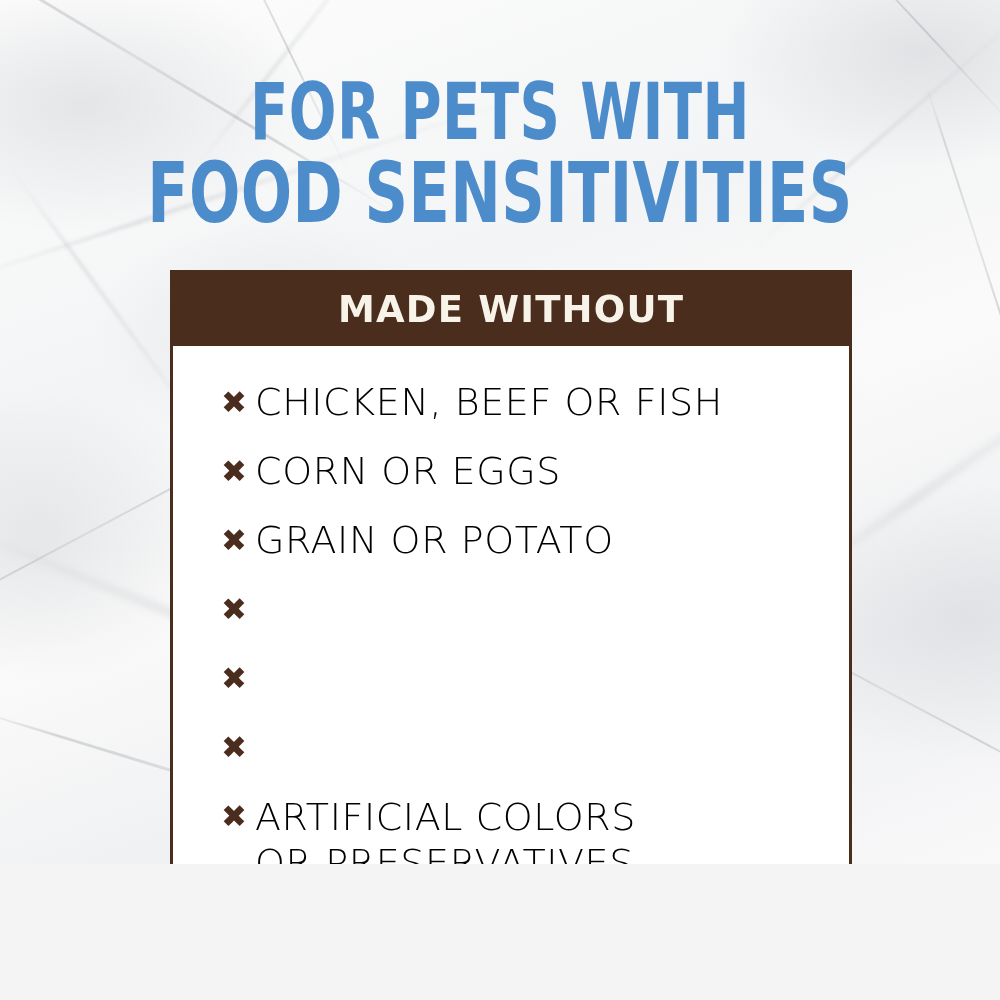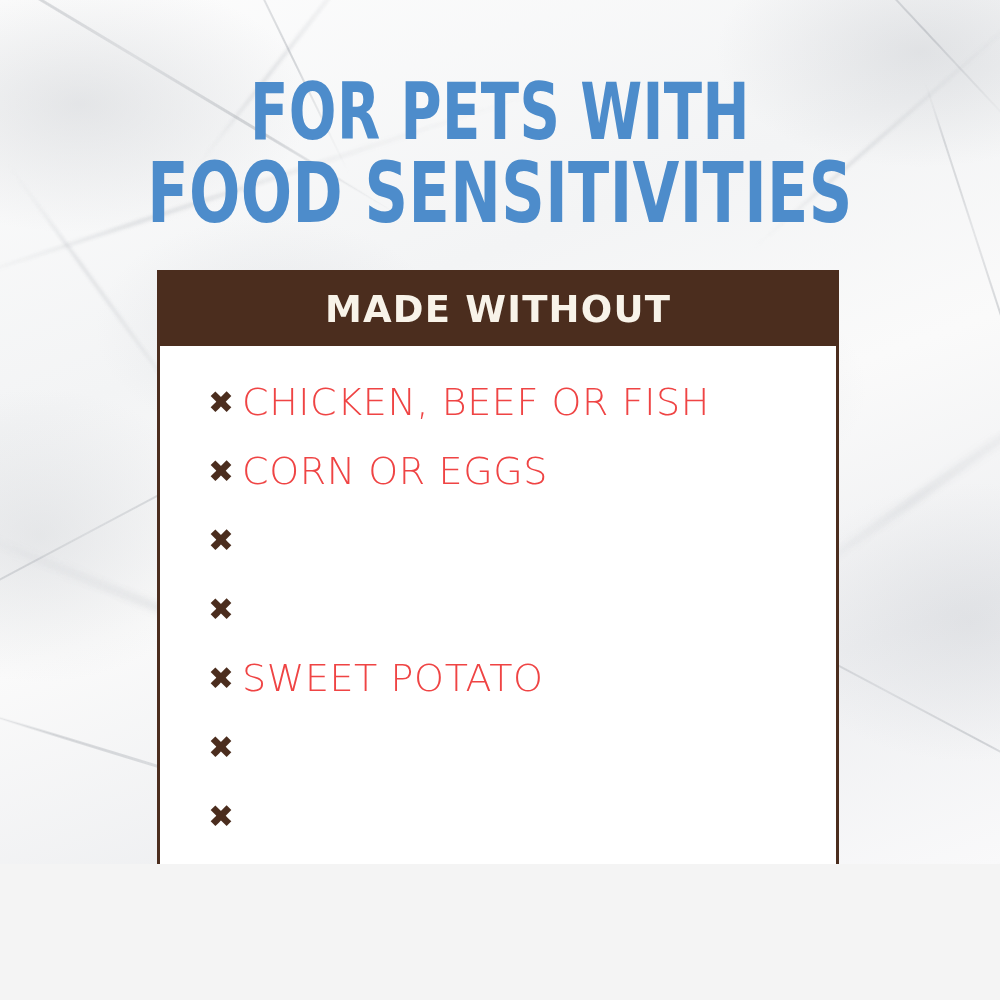--- a/index.html
+++ b/index.html
@@ -72,21 +72,21 @@
     white-space: nowrap;
     transform: scaleX(0.80);
     transform-origin: center center;
   }
   .heading-line.l1 { font-size: 78px; }
   .heading-line.l2 { font-size: 84px; margin-top: 2px; }
 
   
   .card {
     position: absolute;
-    left: 157px;
+    left: 170px;
     top: 270px;
     width: 682px;
     height: 651px;
     box-sizing: border-box;
     background: #ffffff;
     border: 3px solid #4b2d1e;
     z-index: 5;
   }
   .card-header {
     height: 73px;
@@ -121,21 +121,21 @@
   .x-icon {
     flex: 0 0 auto;
     width: 34px;
     color: #4b2d1e;
     font-family: "DejaVu Sans", sans-serif;
     font-size: 31px;
     line-height: 44px;
     font-weight: 700;
   }
   .item-text {
-    color: #ef4444;
+    color: #000000;
     font-family: "DejaVu Sans", sans-serif;
     font-weight: 300;
     font-size: 38px;
     line-height: 44px;
     letter-spacing: 0.6px;
     white-space: pre-line;
   }
   .list-item.two-line .item-text { line-height: 46px; }
 </style>
 </head>
@@ -176,31 +176,33 @@
         <li class="list-item">
           <span class="x-icon">✖</span>
           <span class="item-text">CHICKEN, BEEF OR FISH</span>
         </li>
         <li class="list-item">
           <span class="x-icon">✖</span>
           <span class="item-text">CORN OR EGGS</span>
         </li>
         <li class="list-item">
           <span class="x-icon">✖</span>
-        </li>
-        <li class="list-item">
-          <span class="x-icon">✖</span>
-        </li>
-        <li class="list-item">
-          <span class="x-icon">✖</span>
-          <span class="item-text">SWEET POTATO</span>
+          <span class="item-text">GRAIN OR POTATO</span>
+        </li>
+        <li class="list-item">
+          <span class="x-icon">✖</span>
+        </li>
+        <li class="list-item">
+          <span class="x-icon">✖</span>
         </li>
         <li class="list-item">
           <span class="x-icon">✖</span>
         </li>
         <li class="list-item two-line">
           <span class="x-icon">✖</span>
+          <span class="item-text">ARTIFICIAL COLORS
+OR PRESERVATIVES</span>
         </li>
       </ul>
     </div>
   </div>
 
 </div>
 
 </body></html>

